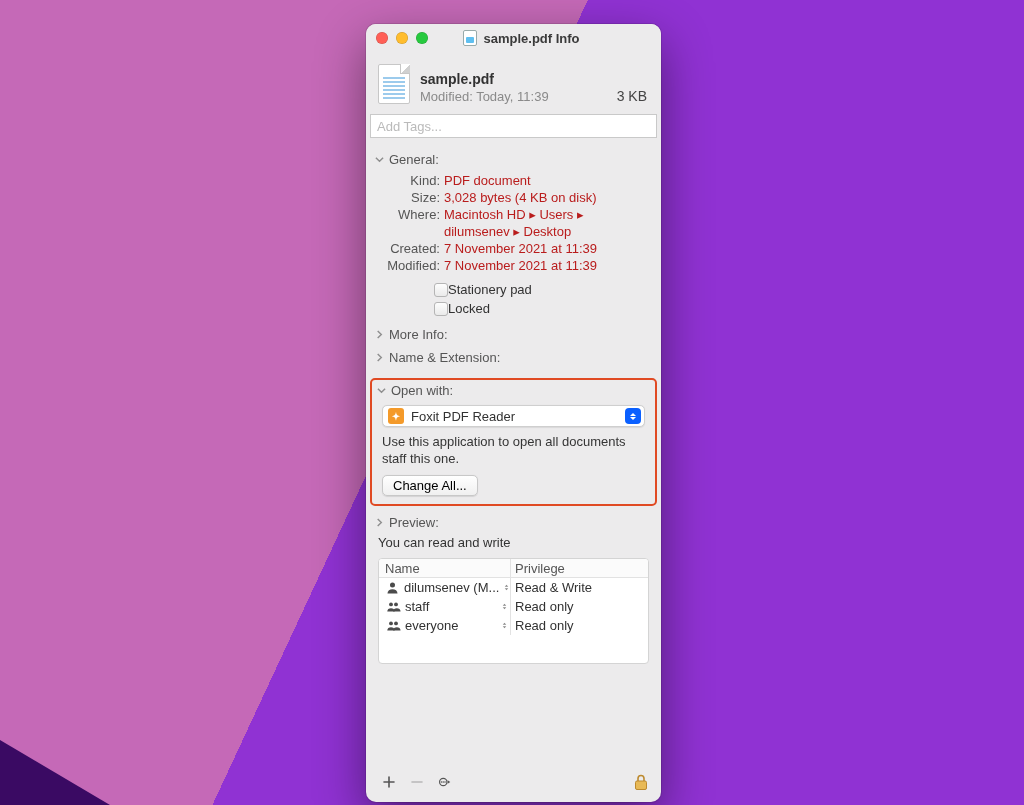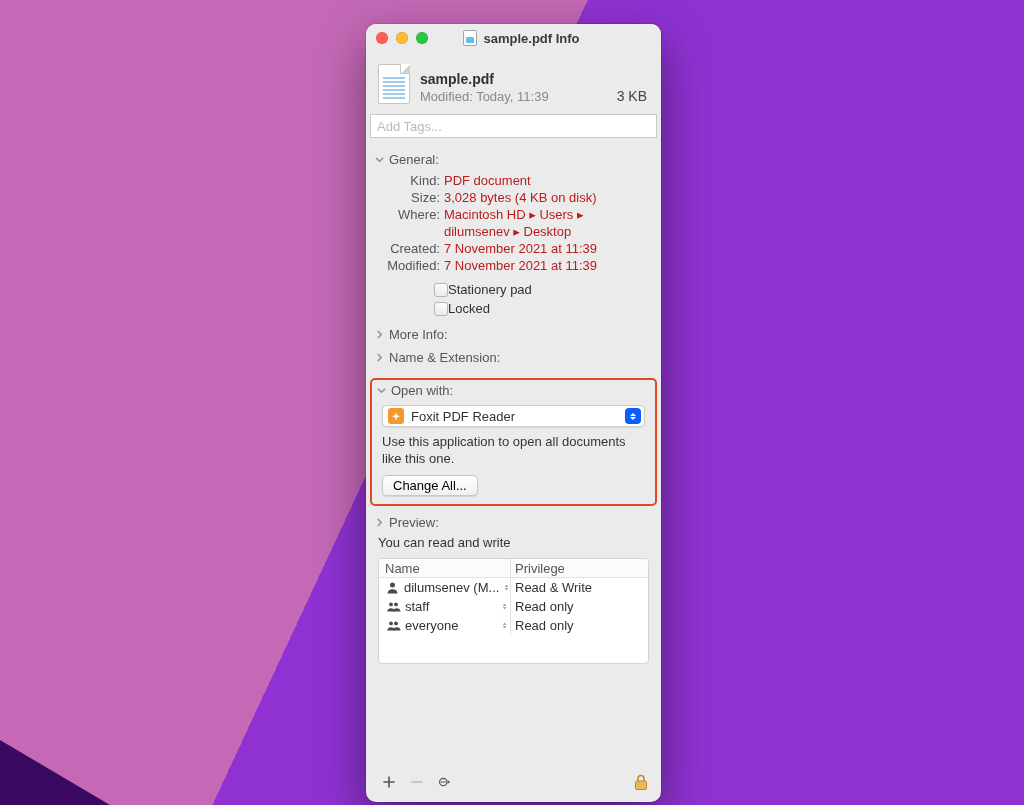--- a/index.html
+++ b/index.html
@@ -318,21 +318,21 @@
     </div>
     <div class="ow-body">
       <div class="dropdown">
         <span class="app-icon">✦</span>
         <span class="label">Foxit PDF Reader</span>
         <span class="stepper">
           <span class="tri up"></span>
             <span class="tri down"></span>
         </span>
       </div>
-      <div class="ow-desc">Use this application to open all documents like this one.</div>
+      <div class="ow-desc">Use this application to open all documents staff this one.</div>
       <button class="mac-btn">Change All...</button>
     </div>
   </div>
 
   <div class="section-head">
     <span class="disclosure">
       <svg viewBox="0 0 10 10">
           <path d="M3 1 L7 5 L3 9" fill="none" stroke="currentColor" stroke-width="1.6"></path>
         </svg>
     </span>

